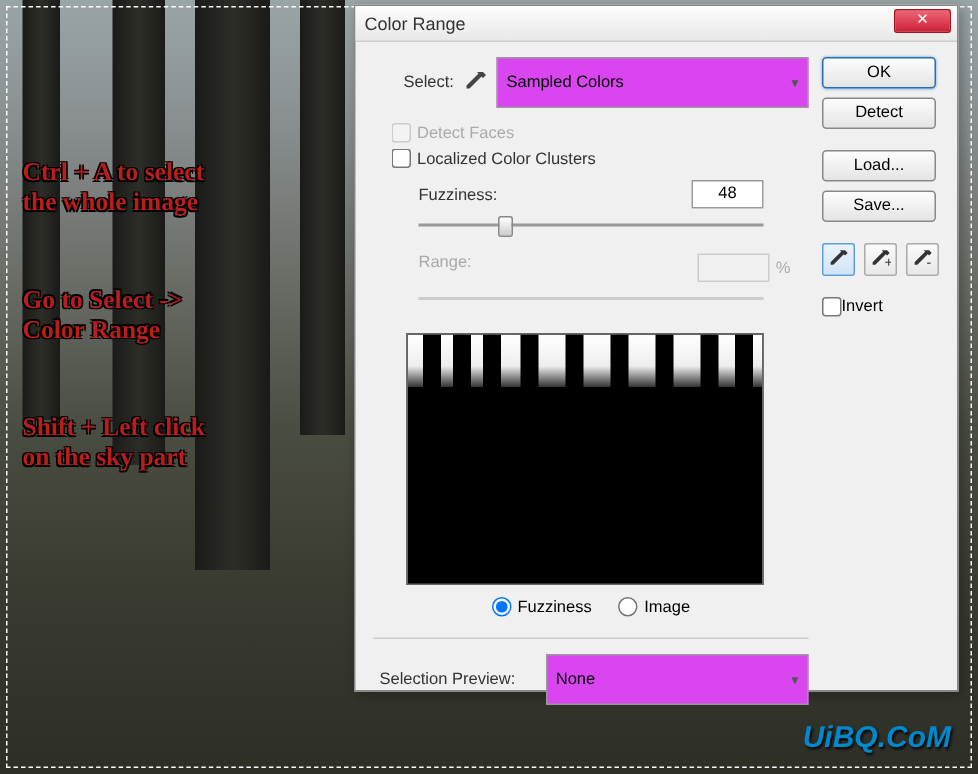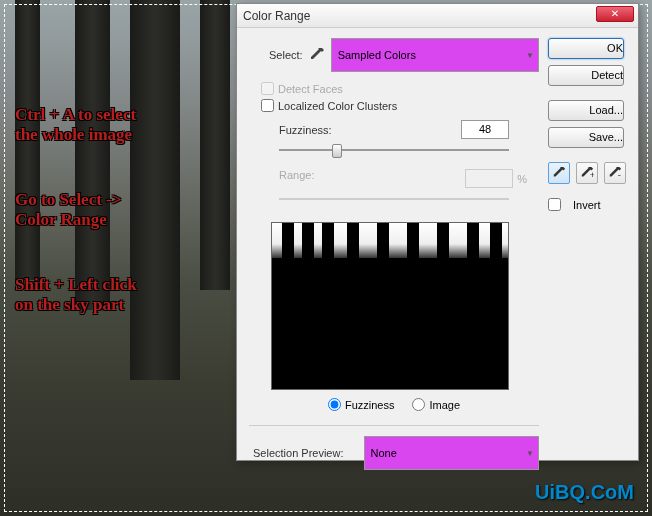--- a/index.html
+++ b/index.html
@@ -8,21 +8,21 @@
 .tree{position:absolute;top:0;background:linear-gradient(90deg,#1a1a18,#2d2d28,#1a1a18);filter:blur(.5px)}
 .t1{left:15px;width:25px;height:280px}
 .t2{left:75px;width:35px;height:310px}
 .t3{left:130px;width:50px;height:380px}
 .t4{left:200px;width:30px;height:290px}
 .annot{position:absolute;color:#b81e1e;font-weight:bold;font-size:17px;text-shadow:1px 1px 0 #000,-1px -1px 0 #000,1px -1px 0 #000,-1px 1px 0 #000;line-height:1.2;font-family:"Comic Sans MS",cursive}
 .a1{top:105px;left:15px}
 .a2{top:190px;left:15px}
 .a3{top:275px;left:15px}
 .wm1{position:absolute;top:4px;right:20px;color:#999;font-size:10px;opacity:.6}
-.wm2{position:absolute;bottom:12px;right:18px;color:#0088cc;font-size:20px;font-weight:bold;text-shadow:1px 1px 2px #000}
+.wm2{position:absolute;bottom:12px;right:18px;color:#0088cc;font-size:20px;font-weight:bold;font-style:italic;text-shadow:1px 1px 2px #000}
 .dialog{position:absolute;top:3px;left:236px;width:403px;height:458px;background:#f0f0f0;border:1px solid #888;box-shadow:2px 2px 8px rgba(0,0,0,.3)}
 .titlebar{height:24px;background:linear-gradient(180deg,#fdfdfd,#e8e8e8);border-bottom:1px solid #ccc;display:flex;align-items:center;padding:0 6px;position:relative}
 .titlebar-text{font-size:12px;color:#333}
 .close-btn{position:absolute;right:4px;top:2px;width:38px;height:16px;background:linear-gradient(180deg,#e67,#c23);border:1px solid #a12;border-radius:2px;color:#fff;text-align:center;font-size:10px;line-height:13px}
 .body{padding:10px 12px;position:relative;height:calc(100% - 24px)}
 .left-col{position:absolute;left:12px;top:10px;width:290px}
 .right-col{position:absolute;right:12px;top:10px;width:78px}
 .lbl{color:#333}
 .lbl.dis{color:#aaa}
 .select-row{display:flex;align-items:center;gap:6px;margin-bottom:10px;margin-left:20px}
@@ -41,26 +41,26 @@
 .slider-thumb{position:absolute;top:3px;width:10px;height:14px;background:linear-gradient(180deg,#fff,#ccc);border:1px solid #888;border-radius:2px}
 .range-row{display:flex;align-items:flex-start;justify-content:space-between;width:248px;margin-top:10px}
 .preview{width:238px;height:168px;border:1px solid #666;background:#000;margin:14px 0 8px 22px;position:relative;overflow:hidden}
 .preview-sky{position:absolute;top:0;left:0;right:0;height:35px;background:linear-gradient(180deg,#fff,#eee 60%,#333)}
 .preview-tree{position:absolute;top:0;background:#000;width:12px}
 .pt1{left:10px;height:60px}.pt2{left:30px;height:90px}.pt3{left:50px;height:120px}.pt4{left:75px;height:100px}.pt5{left:105px;height:140px}.pt6{left:135px;height:130px}.pt7{left:165px;height:110px}.pt8{left:195px;height:95px}.pt9{left:218px;height:70px}
 .radio-row{display:flex;gap:18px;justify-content:center;margin-top:4px}
 .radio-row label{display:flex;align-items:center;gap:4px}
 .sep{border-top:1px solid #ccc;margin:14px 0 10px}
 .sel-prev-row{display:flex;align-items:center;gap:20px;margin-left:4px}
-.btn{width:76px;height:21px;border:1px solid #888;background:linear-gradient(180deg,#fdfdfd,#e4e4e4);border-radius:3px;text-align:right;line-height:19px;margin-bottom:6px;cursor:pointer}
+.btn{width:76px;height:21px;border:1px solid #888;background:linear-gradient(180deg,#fdfdfd,#e4e4e4);border-radius:3px;text-align:center;line-height:19px;margin-bottom:6px;cursor:pointer}
 .btn.primary{border:1px solid #2a6fb0;box-shadow:0 0 2px #5aa0e0}
 .tool-row{display:flex;gap:6px;margin-top:14px;margin-bottom:14px}
 .tool{width:22px;height:22px;border:1px solid #aaa;background:linear-gradient(180deg,#fafafa,#e8e8e8);border-radius:2px;display:flex;align-items:center;justify-content:center}
 .tool.active{border-color:#5aa0e0;background:linear-gradient(180deg,#eaf3fc,#d0e4f7)}
-.invert-row{display:flex;align-items:center;gap:12px}
+.invert-row{display:flex;align-items:flex-start;gap:0}
 .marquee{position:absolute;inset:4px;border:1px dashed #fff;pointer-events:none}
 </style>
 </head>
 <body>
 
 <div class="bg">
   <div class="tree t1"></div>
   <div class="tree t2"></div>
   <div class="tree t3"></div>
   <div class="tree t4"></div>

